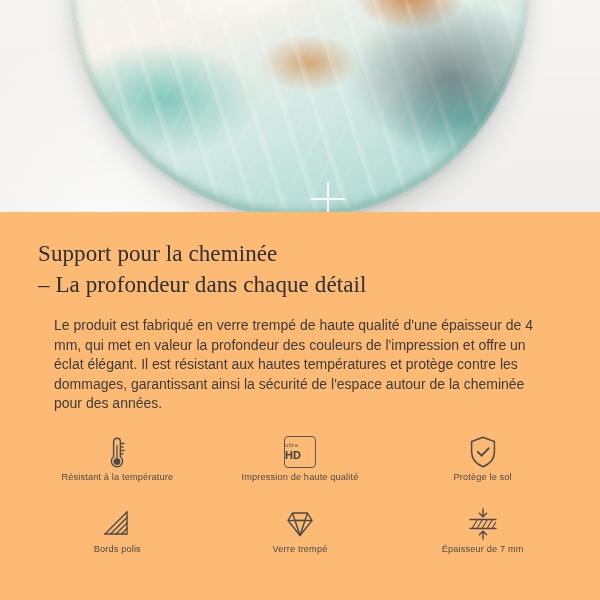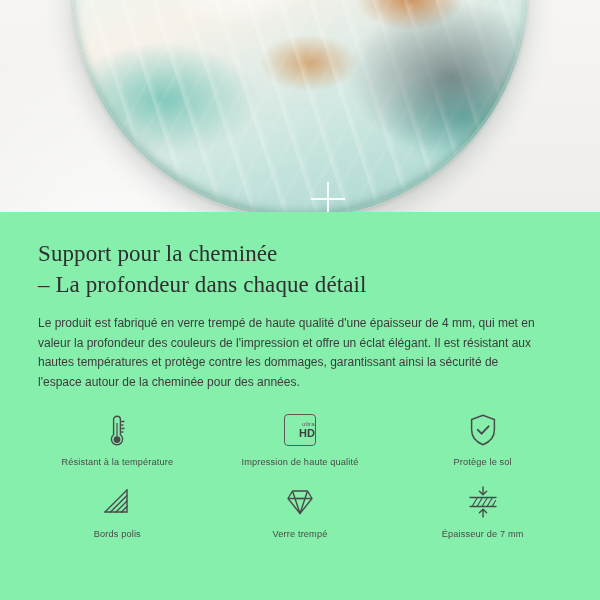--- a/index.html
+++ b/index.html
@@ -10,21 +10,21 @@
     width: 600px;
     height: 600px;
     background: #ffffff;
     font-family: "Liberation Sans", sans-serif;
     overflow: hidden;
   }
   .page {
     position: relative;
     width: 600px;
     height: 600px;
-    background: #86efac;
+    background: #fdba74;
     overflow: hidden;
   }
 
   
   .hero {
     position: relative;
     width: 600px;
     height: 212px;
     overflow: hidden;
     background: #f2f2f0;
@@ -126,24 +126,24 @@
     font-size: 23px;
     line-height: 31px;
     color: #2f2f2f;
     font-weight: 400;
     margin: 0 0 14px 0;
     letter-spacing: 0.1px;
   }
   .headline .l2 { display: block; }
   .body-text {
     font-family: "Liberation Sans", sans-serif;
-    font-size: 12px;
+    font-size: 14px;
     line-height: 19.5px;
     color: #3c3c3c;
-    margin: 0;
+    margin: 16px;
     max-width: 500px;
   }
 
   
   .features {
     display: grid;
     grid-template-columns: repeat(3, 1fr);
     grid-template-rows: 72px 72px;
     margin-top: 18px;
     padding: 0 26px;
@@ -154,35 +154,34 @@
     align-items: center;
     justify-content: flex-start;
   }
   .feature .icon {
     height: 40px;
     display: flex;
     align-items: center;
     justify-content: center;
   }
   .feature .caption {
-    margin-top: 7px;
     font-size: 9.2px;
     color: #4a4a4a;
     text-align: center;
     letter-spacing: 0.15px;
   }
   svg { display: block; }
   .hd-badge {
     width: 30px;
     height: 30px;
     border: 1.6px solid #5a5a5a;
     border-radius: 4px;
     display: flex;
     flex-direction: column;
-    align-items: flex-end;
+    align-items: flex-start;
     justify-content: center;
     line-height: 1;
   }
   .hd-badge .t1 {
     font-size: 6.2px;
     color: #5a5a5a;
     letter-spacing: 0.2px;
   }
   .hd-badge .t2 {
     font-size: 11px;

